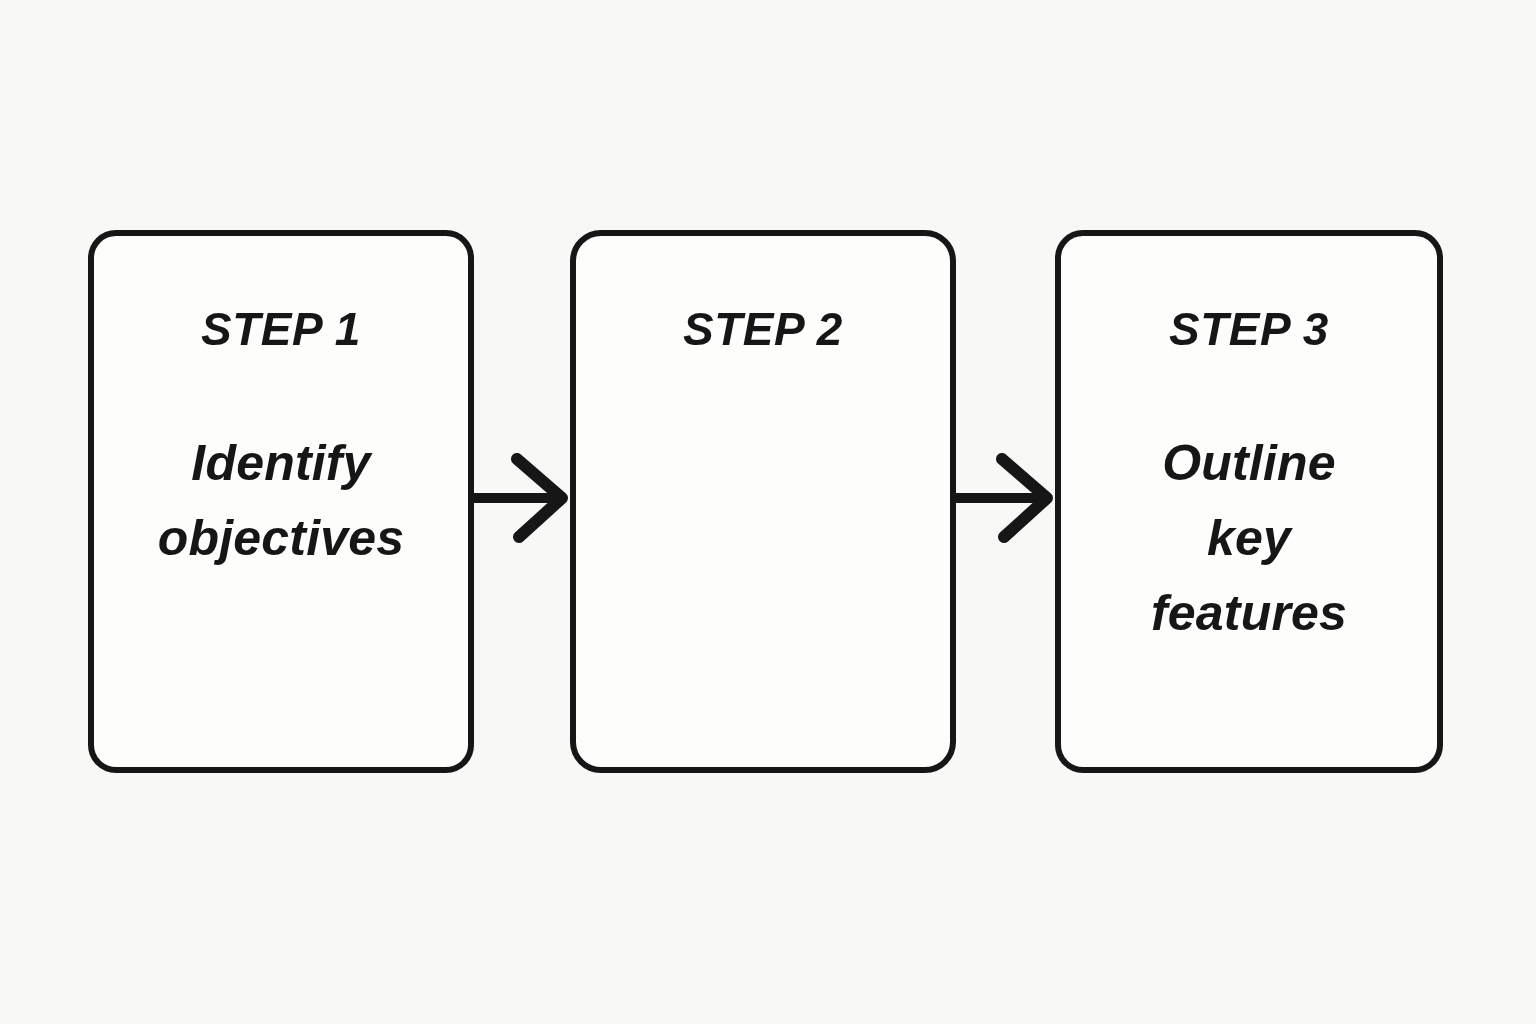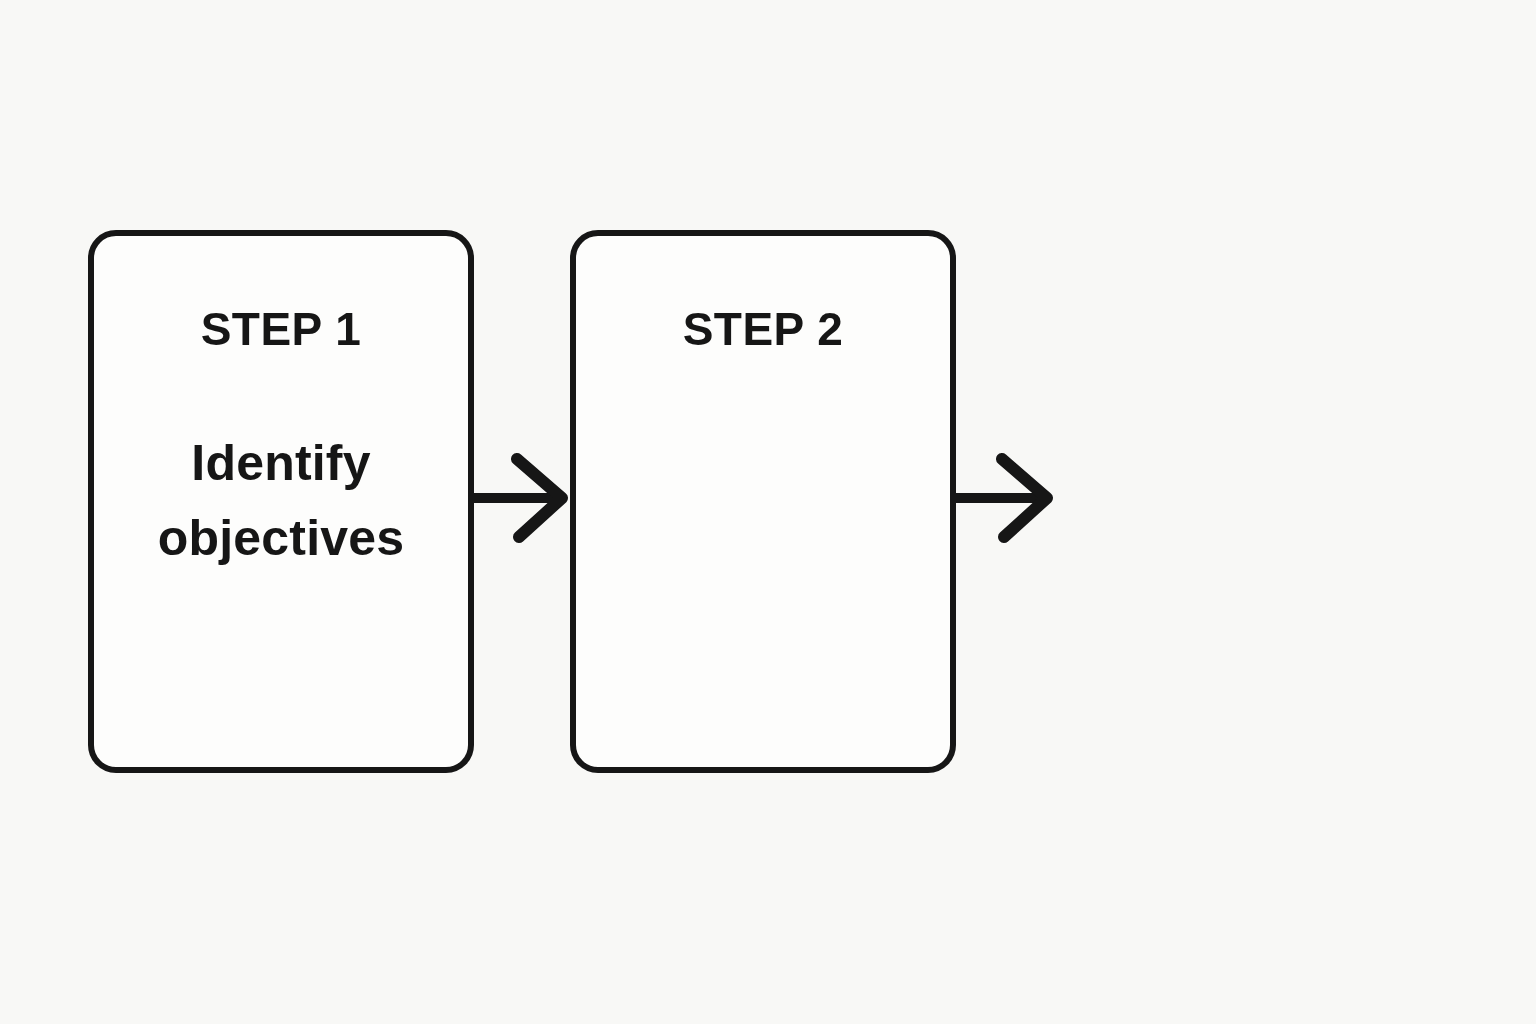--- a/index.html
+++ b/index.html
@@ -17,34 +17,35 @@
     height: 1024px;
     background: var(--page-bg);
     font-family: "Liberation Sans", sans-serif;
     color: var(--ink);
     overflow: hidden;
   }
   .canvas {
     position: relative;
     width: 1536px;
     height: 972px;
+    font-style: italic;
   }
   .card {
     position: absolute;
     top: 230px;
     width: 386px;
     height: 543px;
     background: var(--card-bg);
     border: 6px solid var(--ink);
     border-radius: 28px;
     text-align: center;
     padding-top: 68px;
   }
   .card.pos-0 { left: 88px;  }
-  .card.pos-1 { left: 570px; }
+  .card.pos-1 { left: 570px; border-radius: 31px; }
   .card.pos-2 { left: 1055px; width: 388px; }
   .step-title {
     font-size: 46px;
     line-height: 50px;
     font-weight: 700;
     letter-spacing: 0.5px;
   }
   .step-body {
     margin-top: 72px;
     font-size: 50px;
@@ -81,14 +82,22 @@
 
   <div class="card pos-1">
     <div class="step-title">STEP 2</div>
   </div>
 
   <svg class="arrow pos-1" viewBox="0 0 107 120" fill="none" xmlns="http://www.w3.org/2000/svg" aria-hidden="true">
     <line x1="2" y1="60" x2="97" y2="60" stroke="currentColor" stroke-width="10"></line>
     <polyline points="51,21 96,60 53,99" stroke="currentColor" stroke-width="12" stroke-linecap="round" stroke-linejoin="round" fill="none"></polyline>
   </svg>
 
+  <div class="card pos-2">
+    <div class="step-title">STEP 3</div>
+    <div class="step-body">
+      <span class="line">Outline</span>
+      <span class="line">key</span>
+      <span class="line">features</span>
+    </div>
+  </div>
 
 </div>
 
 </body></html>

